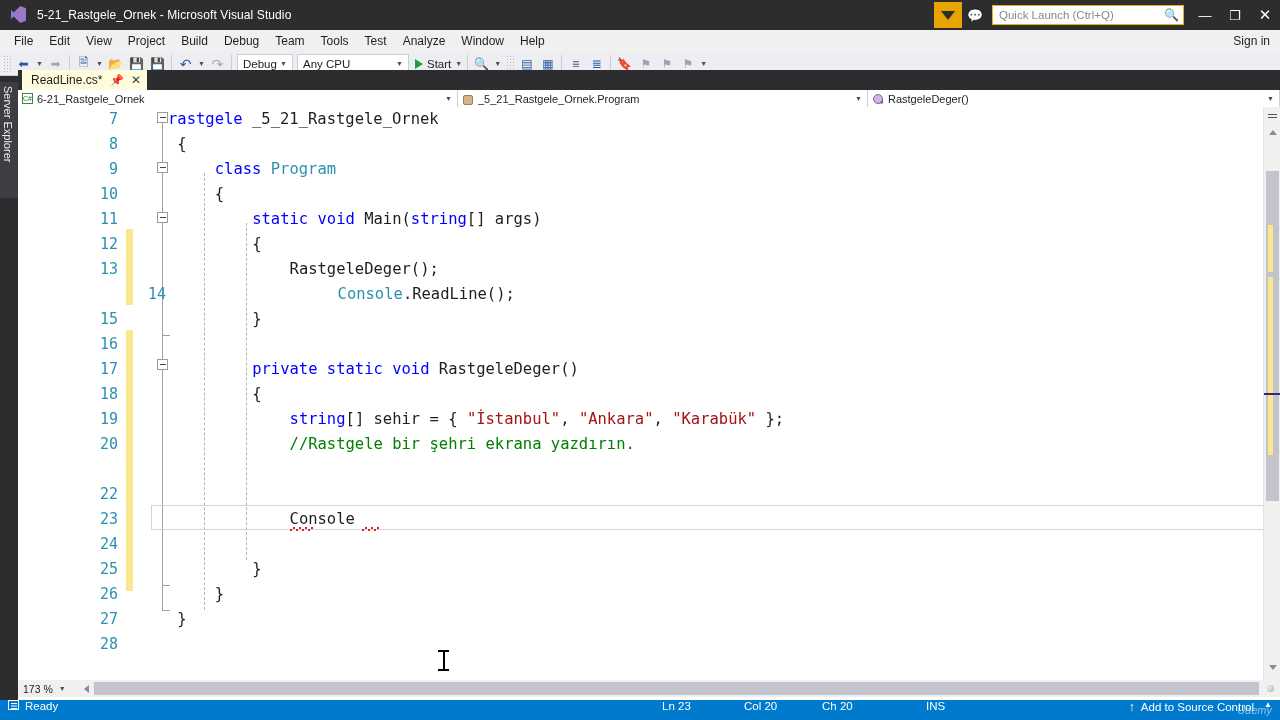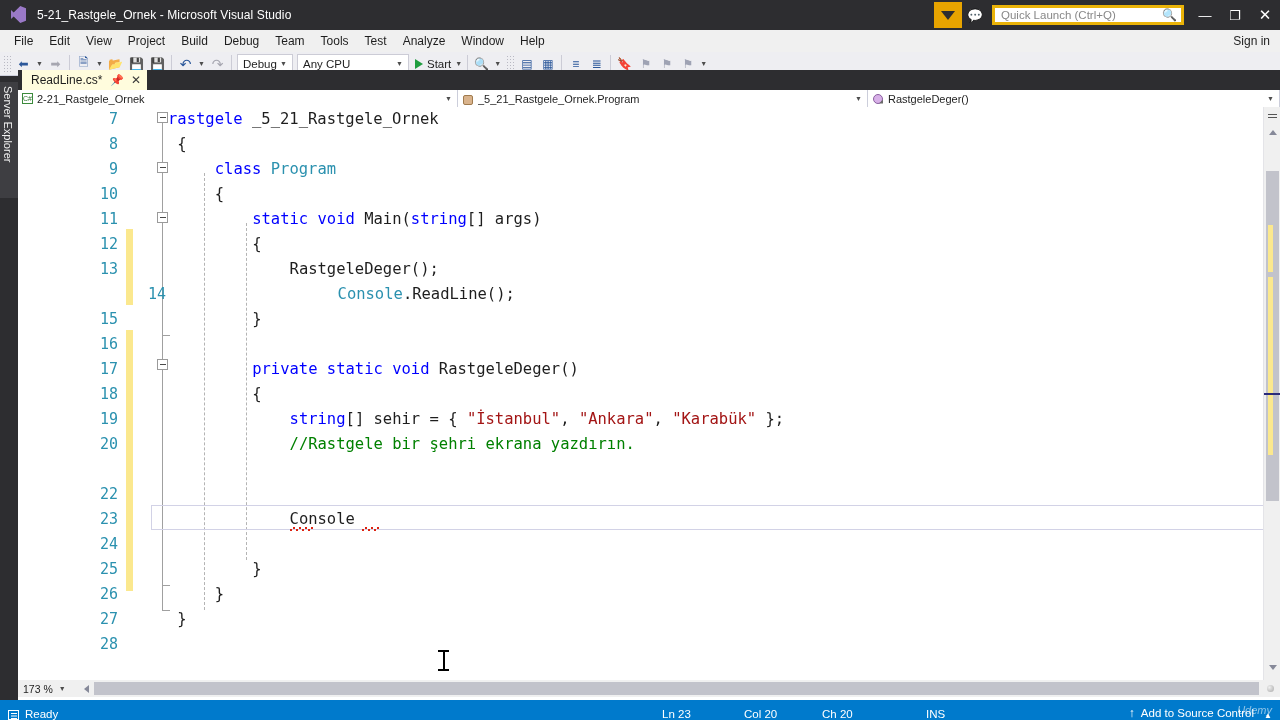--- a/index.html
+++ b/index.html
@@ -35,21 +35,21 @@
     width:28px; height:26px; background:#e8a400;
     display:flex; align-items:center; justify-content:center;
   }
   .tb-yellow .funnel {
     width:0;height:0;border-left:7px solid transparent;border-right:7px solid transparent;
     border-top:9px solid #2d2d30; position:relative;
   }
   .tb-yellow .funnel::after{content:"";position:absolute;left:-1px;top:9px;width:2px;height:5px;background:#2d2d30;}
   .tb-icon-feedback { width:26px;height:26px;display:flex;align-items:center;justify-content:center;color:#cfcfd4;font-size:13px;}
   #quick-launch {
-    width:192px; height:20px; background:#ffffff; border:3px solid #eab308;
+    width:192px; height:20px; background:#ffffff; border:1px solid #eab308;
     margin:0 6px 0 4px; display:flex; align-items:center; padding:0 4px 0 6px;
     color:#888; font-size:11.5px;
   }
   #quick-launch .ql-text{flex:1;}
   #quick-launch .ql-mag{color:#3c3c3c;font-size:12px;}
   .winbtn{width:30px;height:30px;display:flex;align-items:center;justify-content:center;color:#ffffff;font-size:13px;}
   .winbtn.close{font-size:15px;}
 
   
   #menubar {
@@ -190,21 +190,21 @@
   #hs-zoom .zarr{font-size:7px;color:#4d4d4d;margin-left:6px;}
   #hs-arrow-l{position:absolute;left:78px;top:680px;width:16px;height:17px;display:flex;align-items:center;justify-content:center;}
   .tri-lt{width:0;height:0;border-top:4px solid transparent;border-bottom:4px solid transparent;border-right:5px solid #868999;}
   #hs-thumb{position:absolute;left:94px;top:682px;width:1165px;height:13px;background:#c2c3cb;}
   #corner-box{position:absolute;left:1263px;top:680px;width:17px;height:17px;background:#f0f0f0;}
   #corner-box .dot{position:absolute;left:4px;top:5px;width:7px;height:7px;border-radius:50%;
     background:radial-gradient(circle at 35% 35%,#efefef,#a8a8a8);}
 
   
   #statusbar{position:absolute;left:0;top:700px;width:1280px;height:20px;background:#007acc;
-    display:flex;align-items:flex-end;color:#ffffff;font-size:11.5px;}
+    display:flex;align-items:flex-start;color:#ffffff;font-size:11.5px;}
   #statusbar .sb-icon{margin-left:8px;margin-right:6px;display:flex;align-items:center;}
   .sb-doc{width:11px;height:10px;border:1.3px solid #ffffff;position:relative;}
   .sb-doc::before{content:"";position:absolute;left:1.5px;top:1.5px;width:6px;height:1px;background:#fff;
      box-shadow:0 2.5px 0 0 #fff, 0 5px 0 0 #fff;}
   #sb-ready{}
   .sb-cell{position:absolute;}
   #sb-ln{left:662px;} #sb-col{left:744px;} #sb-ch{left:822px;} #sb-ins{left:926px;}
   #sb-right{position:absolute;right:26px;display:flex;align-items:center;}
   #sb-right .uparrow{margin-right:6px;font-size:12px;}
   #sb-caretright{position:absolute;right:8px;font-size:8px;}
@@ -309,21 +309,21 @@
     <span class="pin">📌</span>
     <span class="cls">✕</span>
   </div>
 </div>
 
 <div id="navbar">
   <div class="navcell" id="nav-type">
     <span class="nicon">
         <span class="ic-cs">C#</span>
       </span>
-    <span class="ntxt">2-21_Rastgele_Ornek</span>
+    <span class="ntxt">6-21_Rastgele_Ornek</span>
     <span class="narr">▼</span>
   </div>
   <div class="navcell" id="nav-class">
     <span class="nicon">
         <span class="ic-class"></span>
       </span>
     <span class="ntxt">_5_21_Rastgele_Ornek.Program</span>
     <span class="narr">▼</span>
   </div>
   <div class="navcell" id="nav-member">

